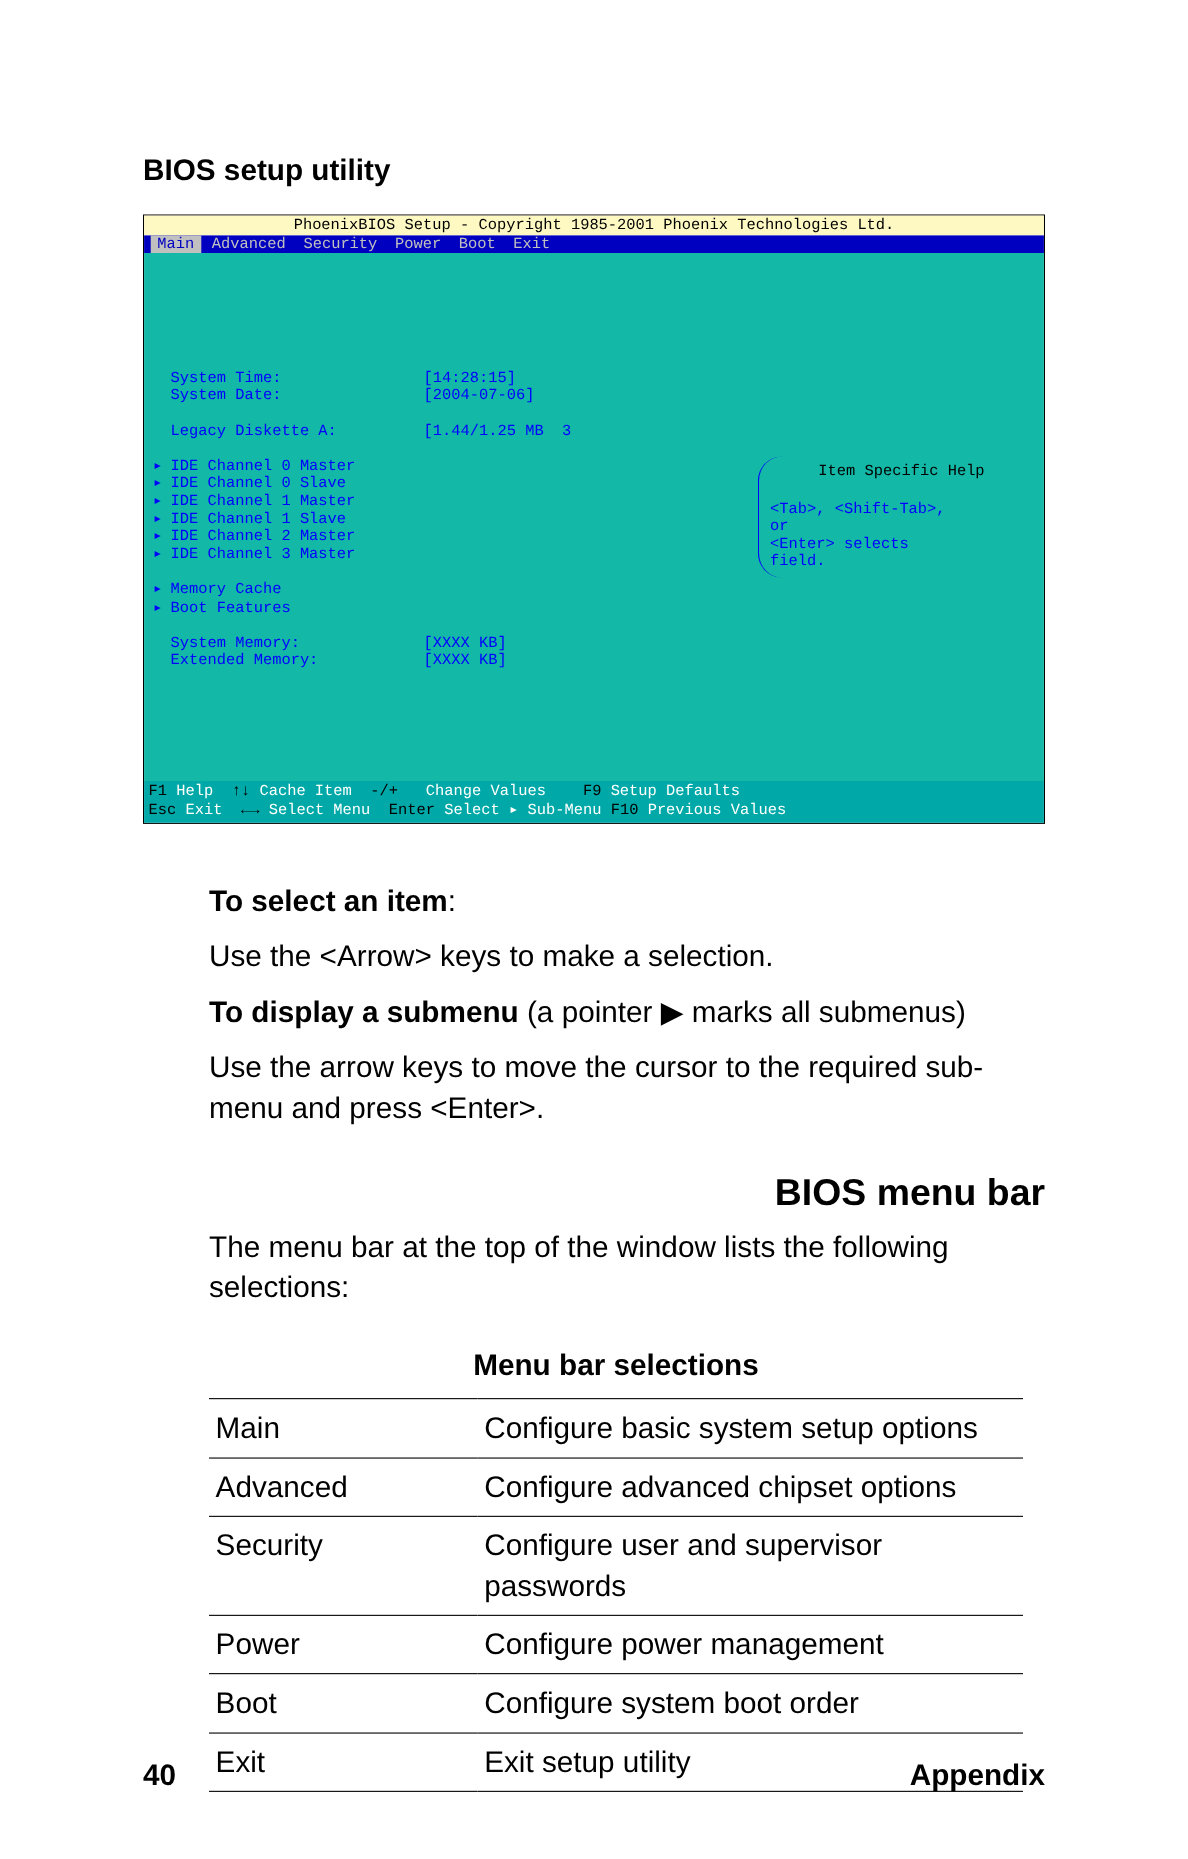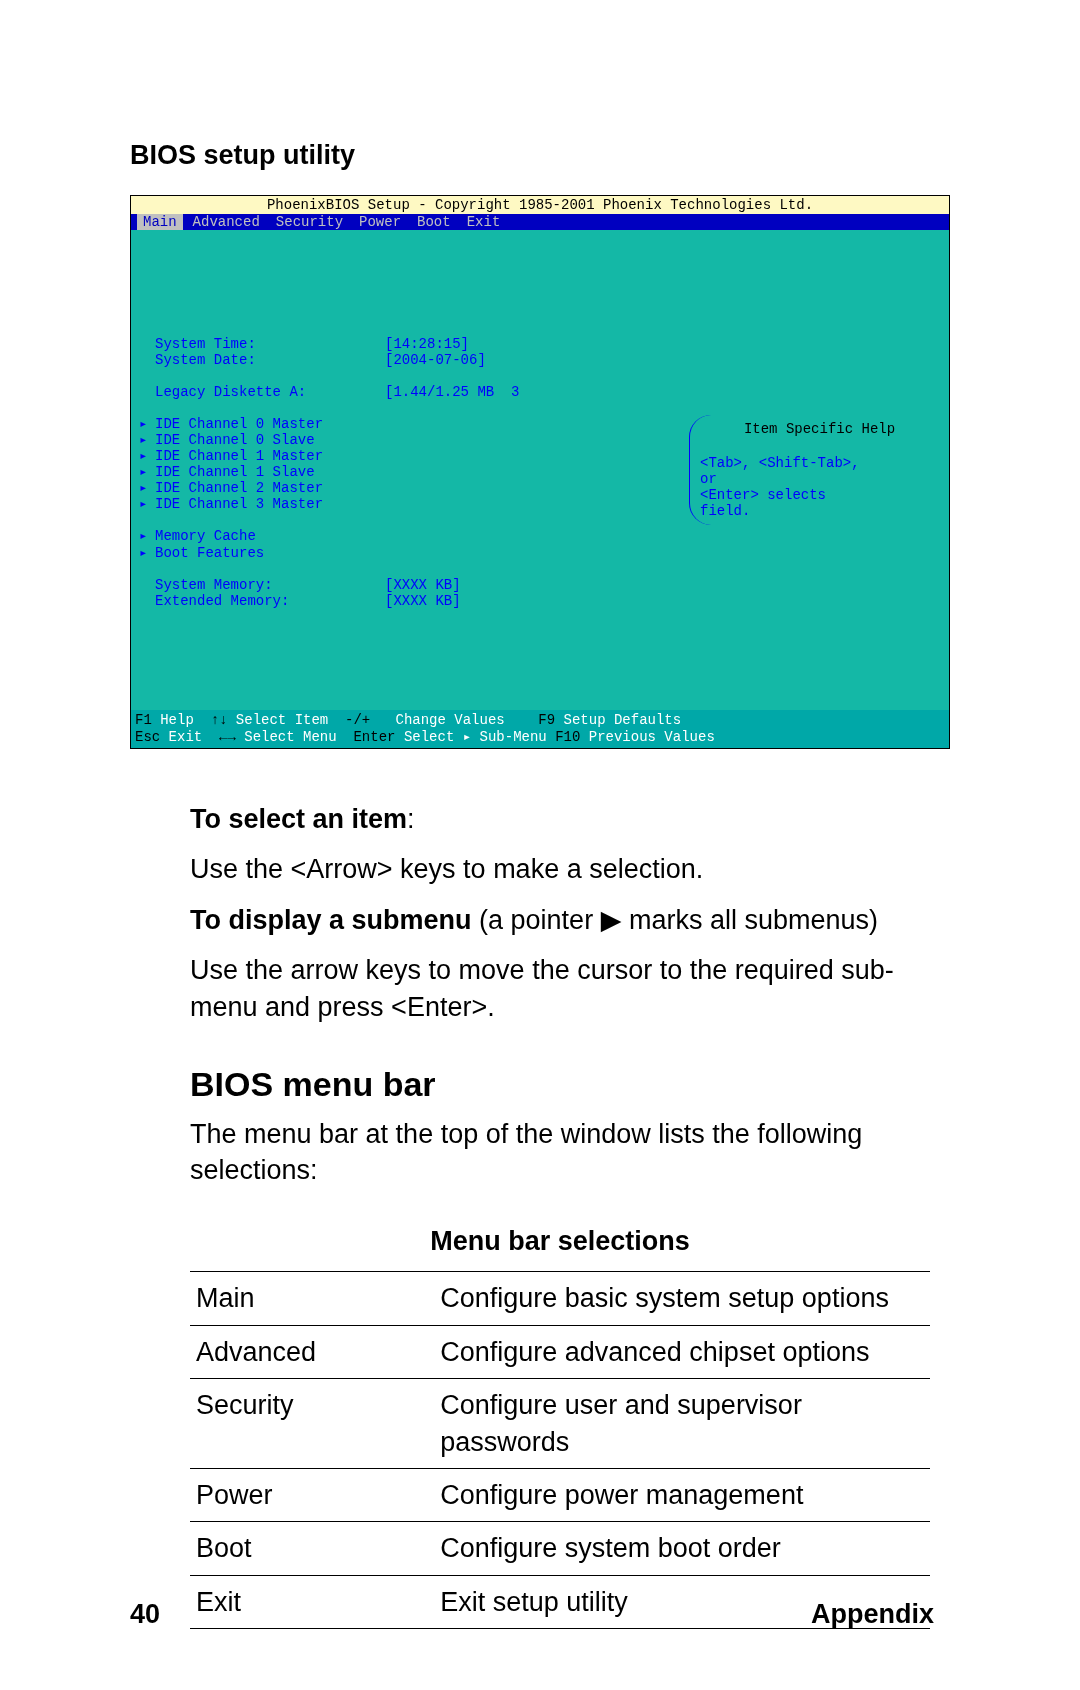--- a/index.html
+++ b/index.html
@@ -21,30 +21,30 @@
   .bval { white-space: pre; }
   .blank { height: 16px; }
   .arrow::before { content: "\25B8"; position: absolute; margin-left: -16px; color: #0000ff; }
   .bios-footer { background: #00a8a8; color: #fff; padding: 2px 4px; font-family: "Courier New", monospace; font-size: 14px; line-height: 1.2; }
   .bios-footer .k { color: #000000; }
   .frow { white-space: pre; }
 
   .body-text { font-size: 27px; line-height: 1.35; margin-left: 60px; max-width: 740px; }
   .body-text p { margin-bottom: 14px; }
   .bold { font-weight: bold; }
-  .h2 { font-size: 34px; font-weight: bold; margin: 40px 0 12px 60px; }
+  .h2 { font-size: 34px; font-weight: bold; margin: 40px 0 12px 60px; text-align: right; }
   .indent-block { margin-left: 60px; max-width: 740px; font-size: 27px; line-height: 1.35; }
 
   .table-title { text-align: center; font-weight: bold; font-size: 27px; margin: 34px 0 12px 0; }
   table.sel { width: 100%; border-collapse: collapse; font-size: 27px; }
   table.sel td { padding: 8px 6px; border-top: 1px solid #000; vertical-align: top; }
   table.sel tr:last-child td { border-bottom: 1px solid #000; }
   table.sel td.c1 { width: 33%; }
 
-  .footer { position: absolute; bottom: 60px; left: 130px; right: 146px; display: flex; justify-content: space-between; font-size: 27px; font-weight: bold; }
+  .footer { position: absolute; bottom: 60px; left: 130px; right: 130px; display: flex; justify-content: space-between; font-size: 27px; font-weight: bold; }
   .tri { display: inline-block; }
 </style>
 </head>
 <body>
 
 <div class="page">
   <div class="title-center">BIOS setup utility</div>
 
   <div class="bios-wrap">
     <div class="bios">
@@ -110,21 +110,21 @@
         </div>
         <div class="bios-help">
           <div class="bios-help-title">Item Specific Help</div>
           <div>&lt;Tab&gt;, &lt;Shift-Tab&gt;,</div>
           <div>or</div>
           <div>&lt;Enter&gt; selects</div>
           <div>field.</div>
         </div>
       </div>
       <div class="bios-footer">
-        <div class="frow"><span class="k">F1</span><span> Help  </span><span class="k">↑↓</span><span> Select Item  </span><span class="k">-/+</span><span>   Change Values    </span><span class="k">F9</span><span> Setup Defaults</span></div>
+        <div class="frow"><span class="k">F1</span><span> Help  </span><span class="k">↑↓</span><span> Cache Item  </span><span class="k">-/+</span><span>   Change Values    </span><span class="k">F9</span><span> Setup Defaults</span></div>
         <div class="frow"><span class="k">Esc</span><span> Exit  </span><span class="k">←→</span><span> Select Menu  </span><span class="k">Enter</span><span> Select ▸ Sub-Menu </span><span class="k">F10</span><span> Previous Values</span></div>
       </div>
     </div>
   </div>
 
   <div class="body-text">
     <p><span class="bold">To select an item</span>:</p>
     <p>Use the &lt;Arrow&gt; keys to make a selection.</p>
     <p><span class="bold">To display a submenu</span><span> (a pointer </span><span class="tri">▶</span><span> marks all submenus)</span></p>
     <p>Use the arrow keys to move the cursor to the required sub-menu and press &lt;Enter&gt;.</p>

